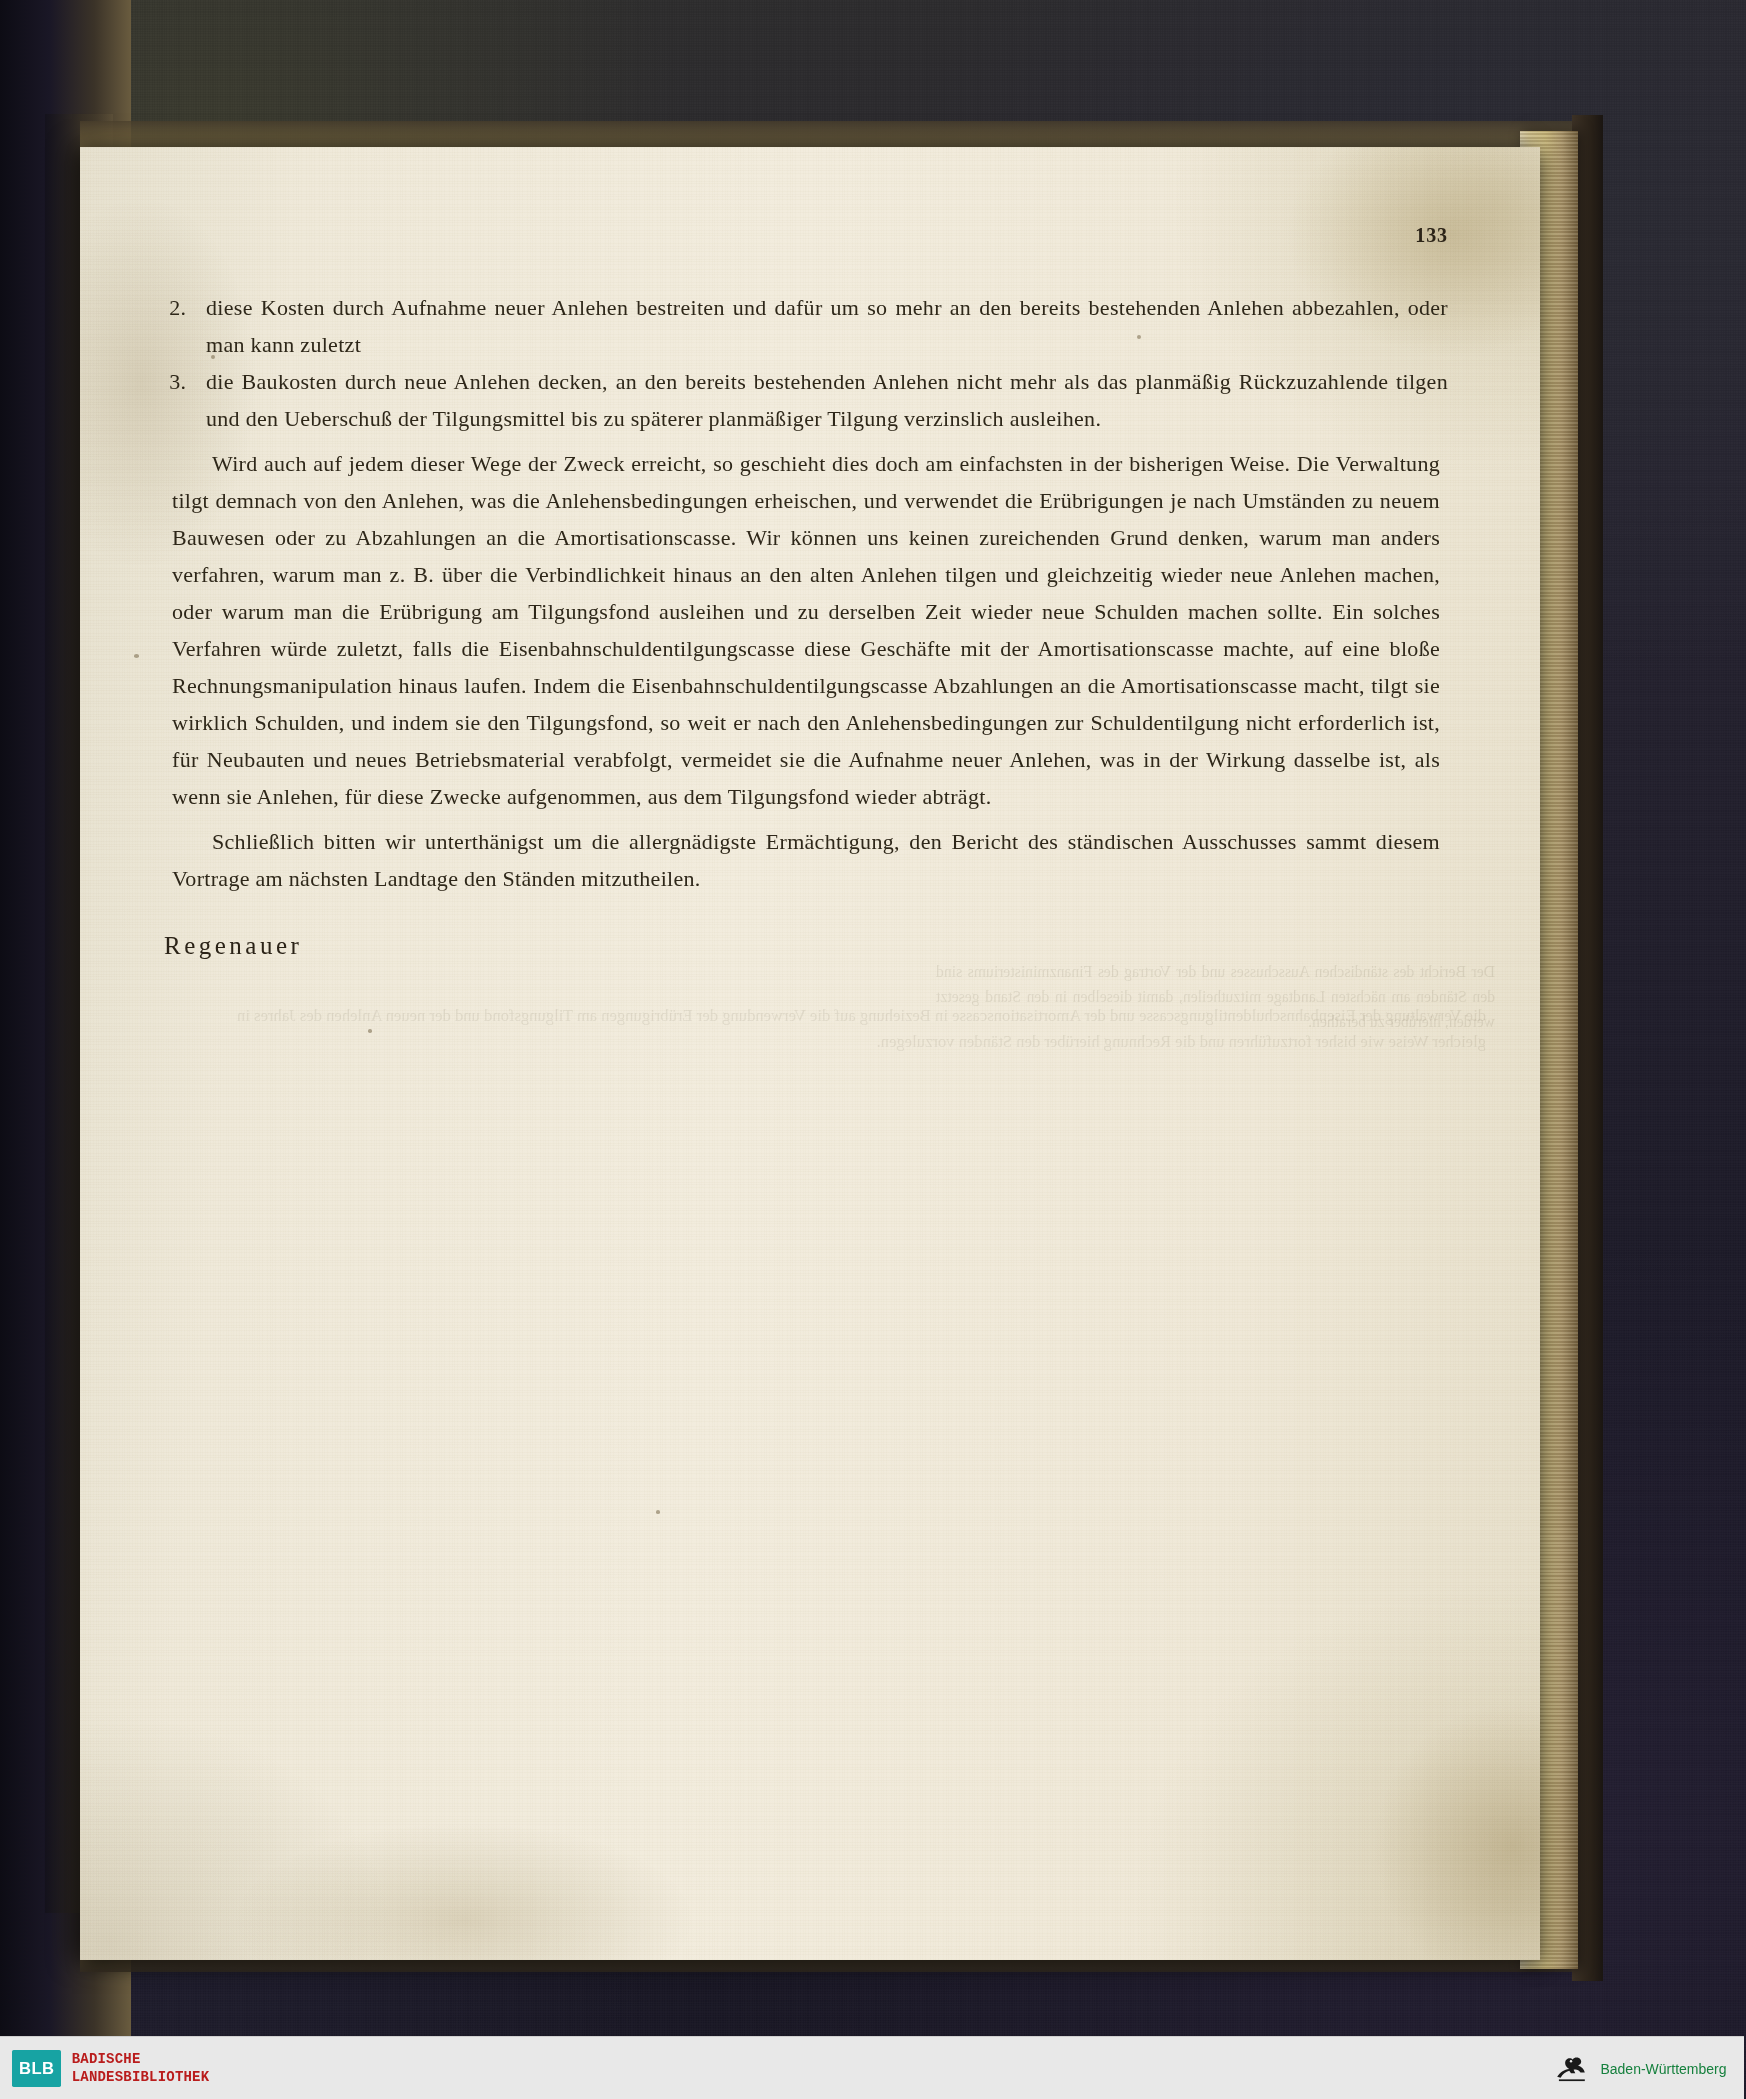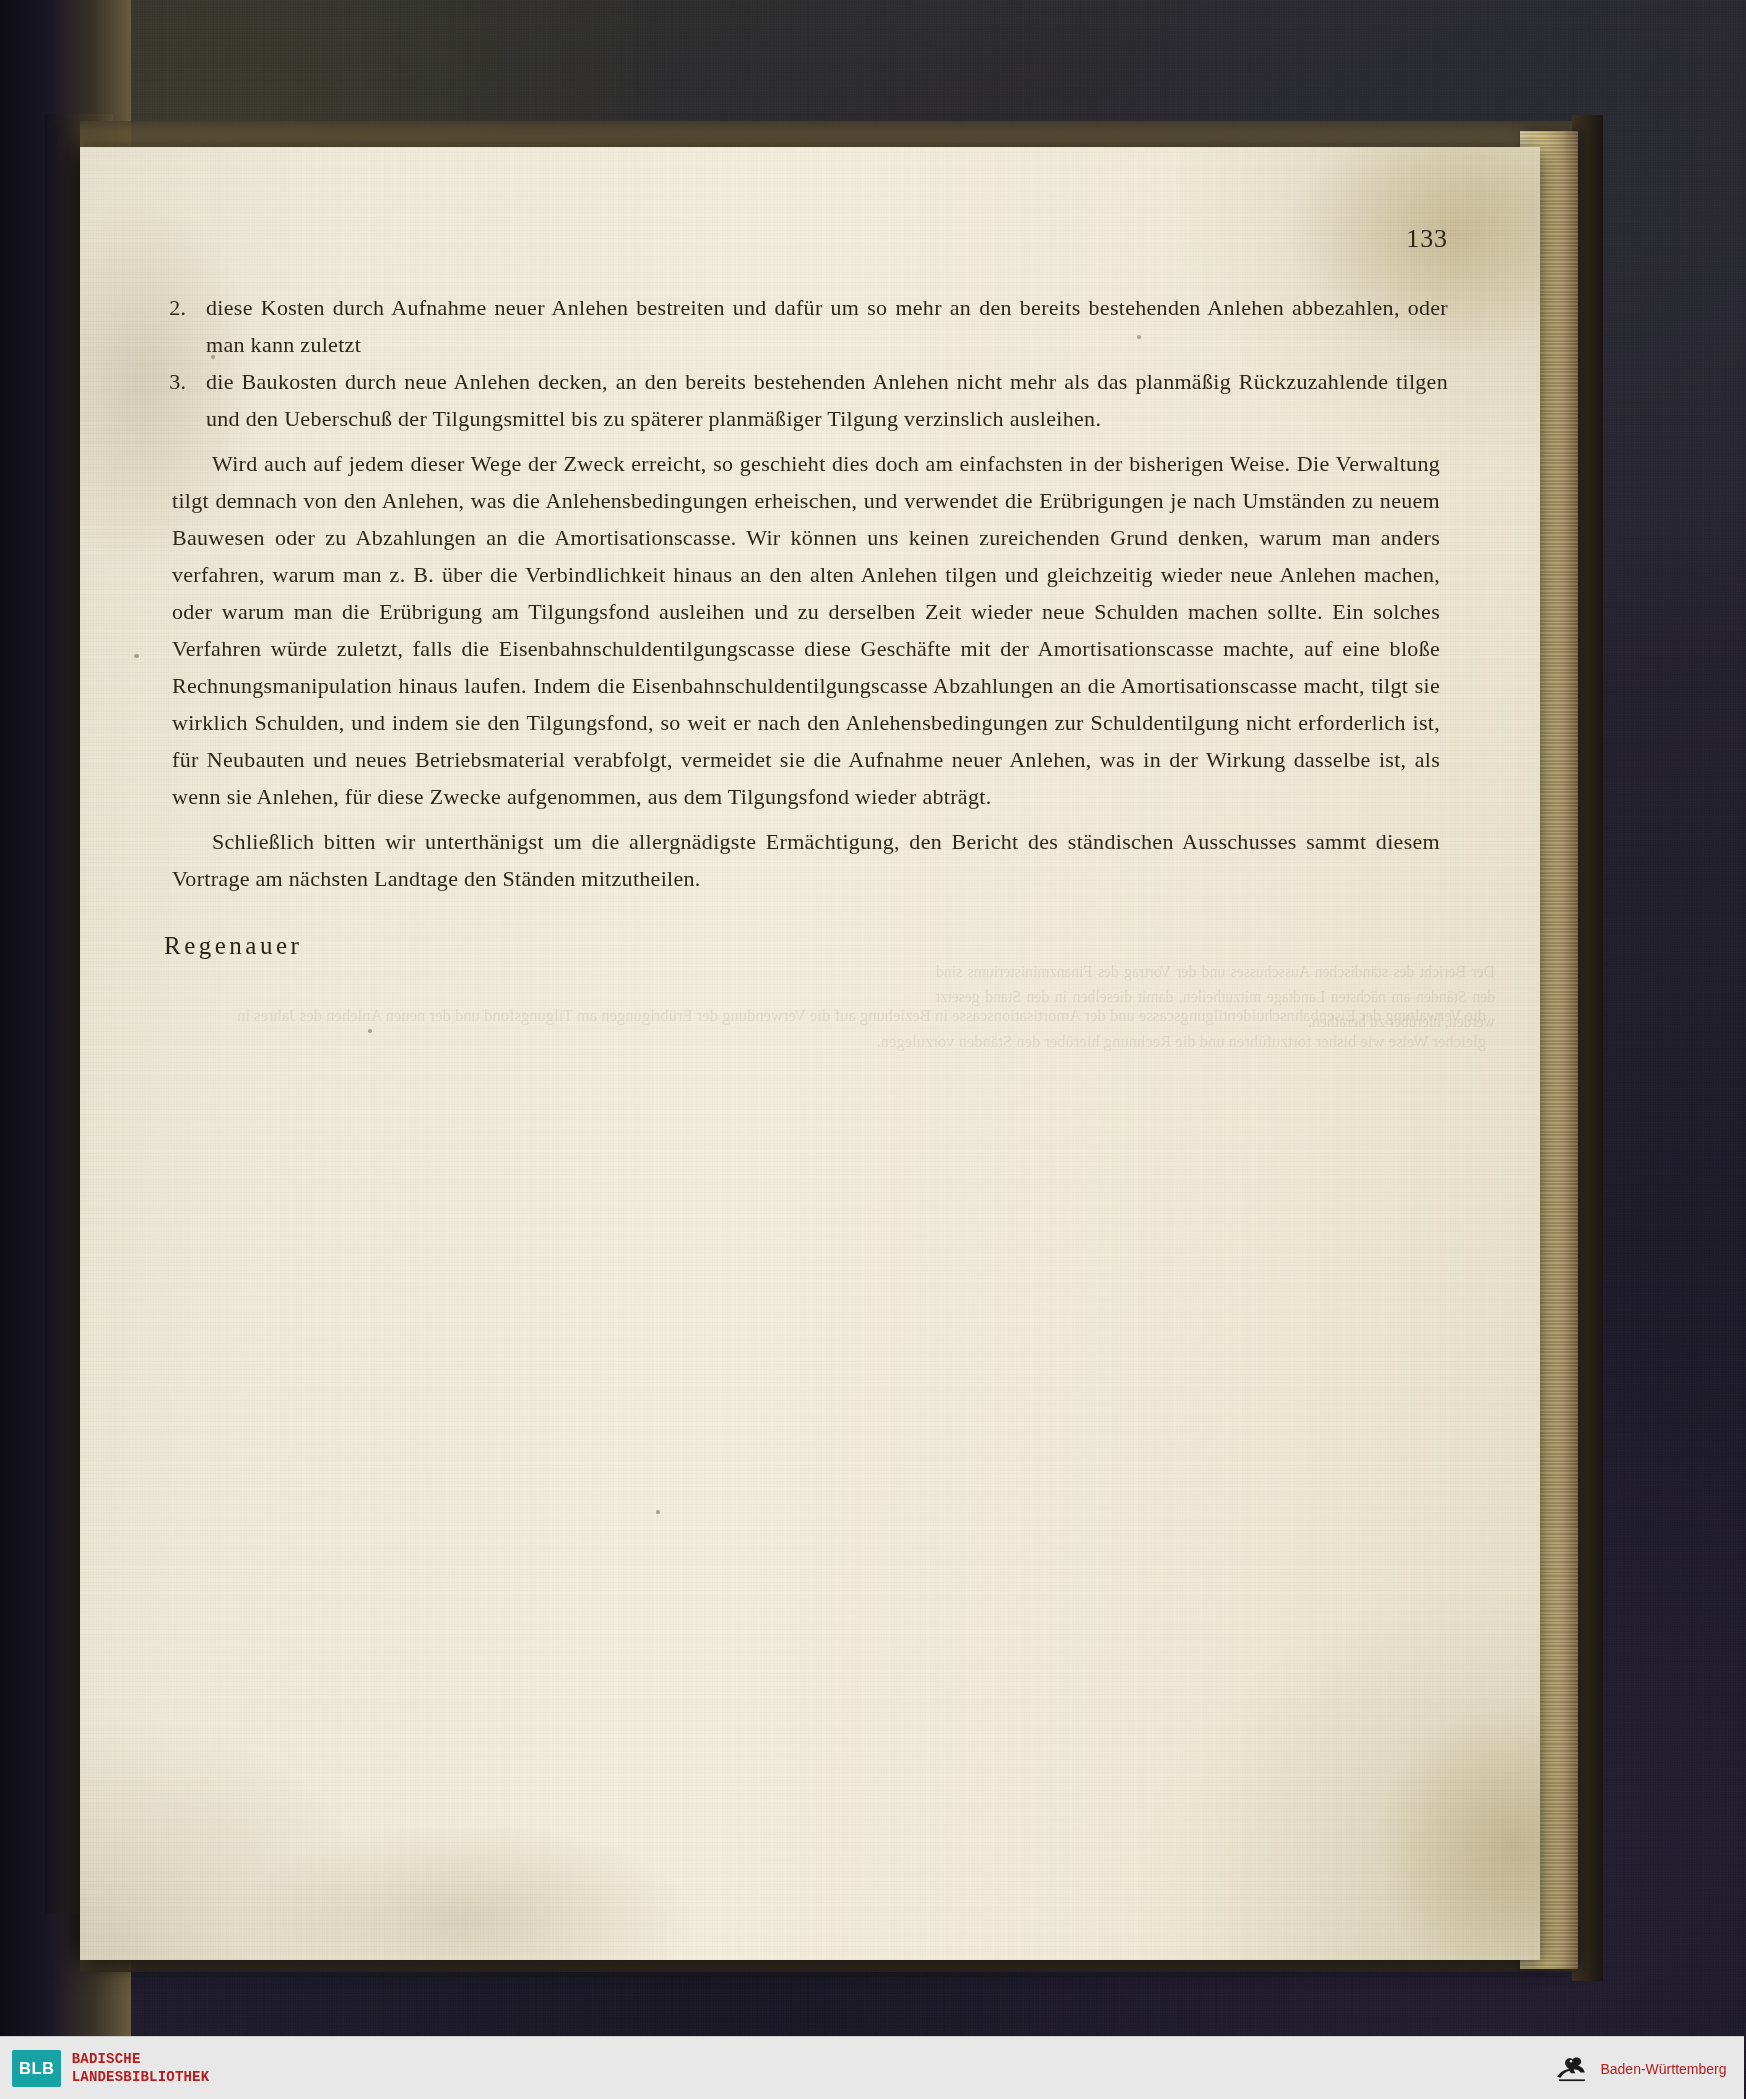--- a/index.html
+++ b/index.html
@@ -81,21 +81,21 @@
     gap: 10.5px;
   }
   .bw-mark {
     width: 38px;
     height: 30px;
     position: relative;
   }
   .bw-text {
     font-family: "Liberation Sans", sans-serif;
     font-size: 14px;
-    color: #b91c1c;
+    color: #15803d;
   }
 
   
   .gutter-shadow {
     position: absolute;
     left: 0;
     top: 0;
     width: 131px;
     height: 2037px;
     background: linear-gradient(90deg, #0d0c14 0%, #1a1726 38%, #3b3328 72%, #6a5c3f 100%);
@@ -234,22 +234,22 @@
     left: 84px;
     top: 77px;
     width: 1284px;
     z-index: 20;
   }
   .folio {
     position: absolute;
     right: 0;
     top: 0;
     font-family: "Liberation Serif", serif;
-    font-weight: normal;
-    font-size: 26px;
+    font-weight: bold;
+    font-size: 20px;
     color: #2c2418;
     letter-spacing: 0.9px;
   }
   .body {
     margin-top: 65px;
     color: #2e2719;
     font-size: 22px;
     line-height: 37px;
     text-align: justify;
     text-justify: inter-word;

